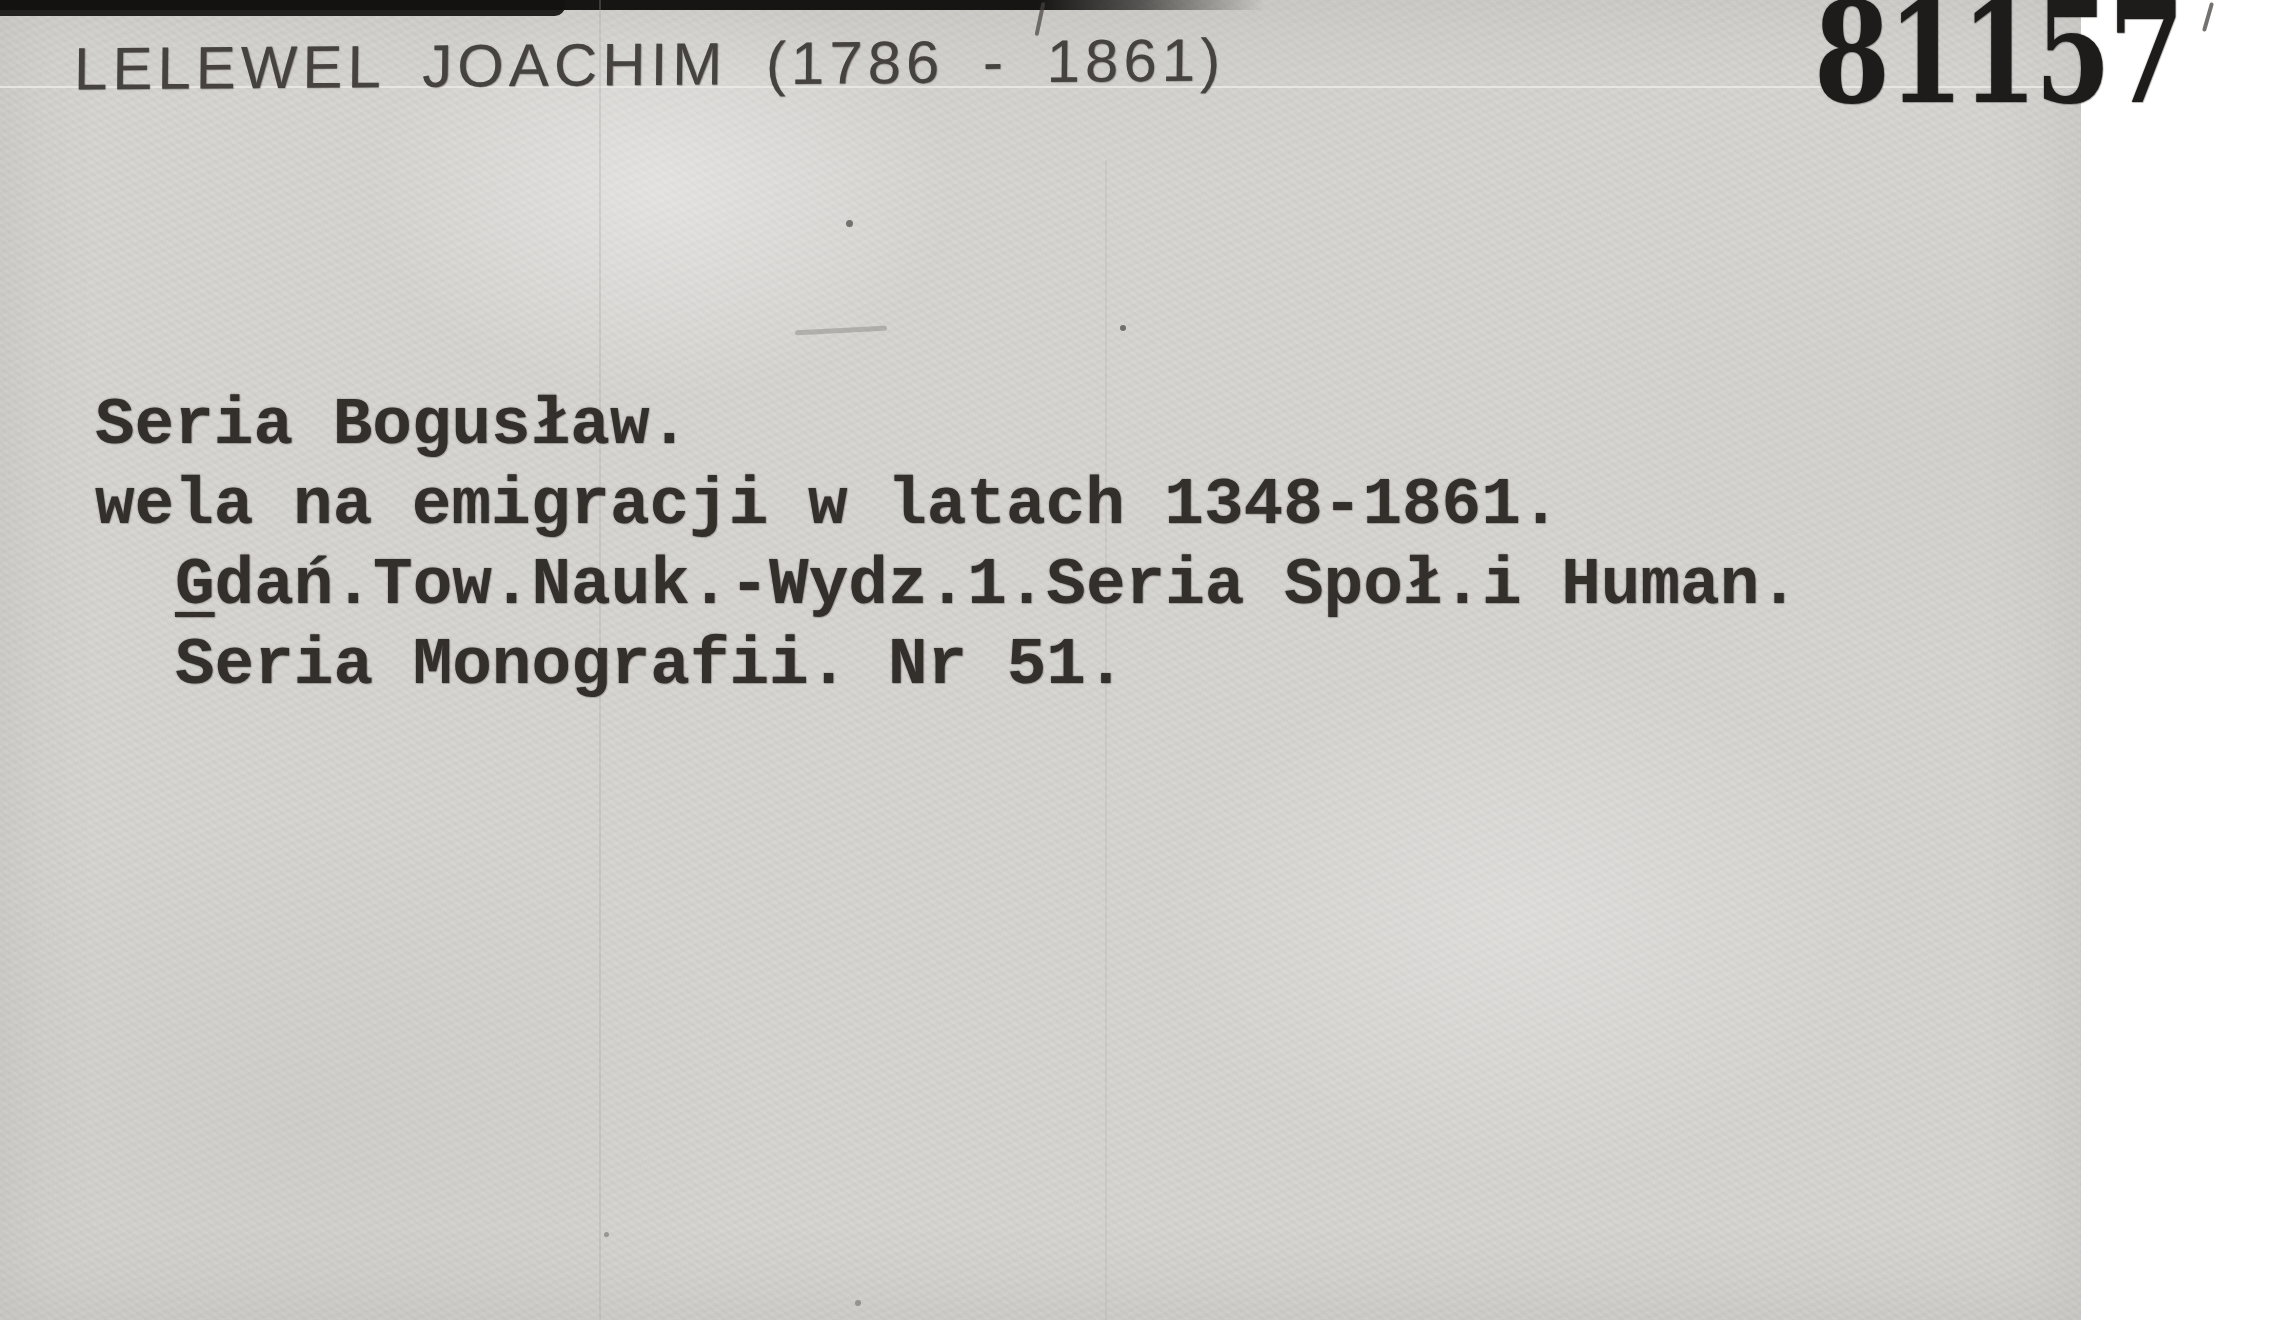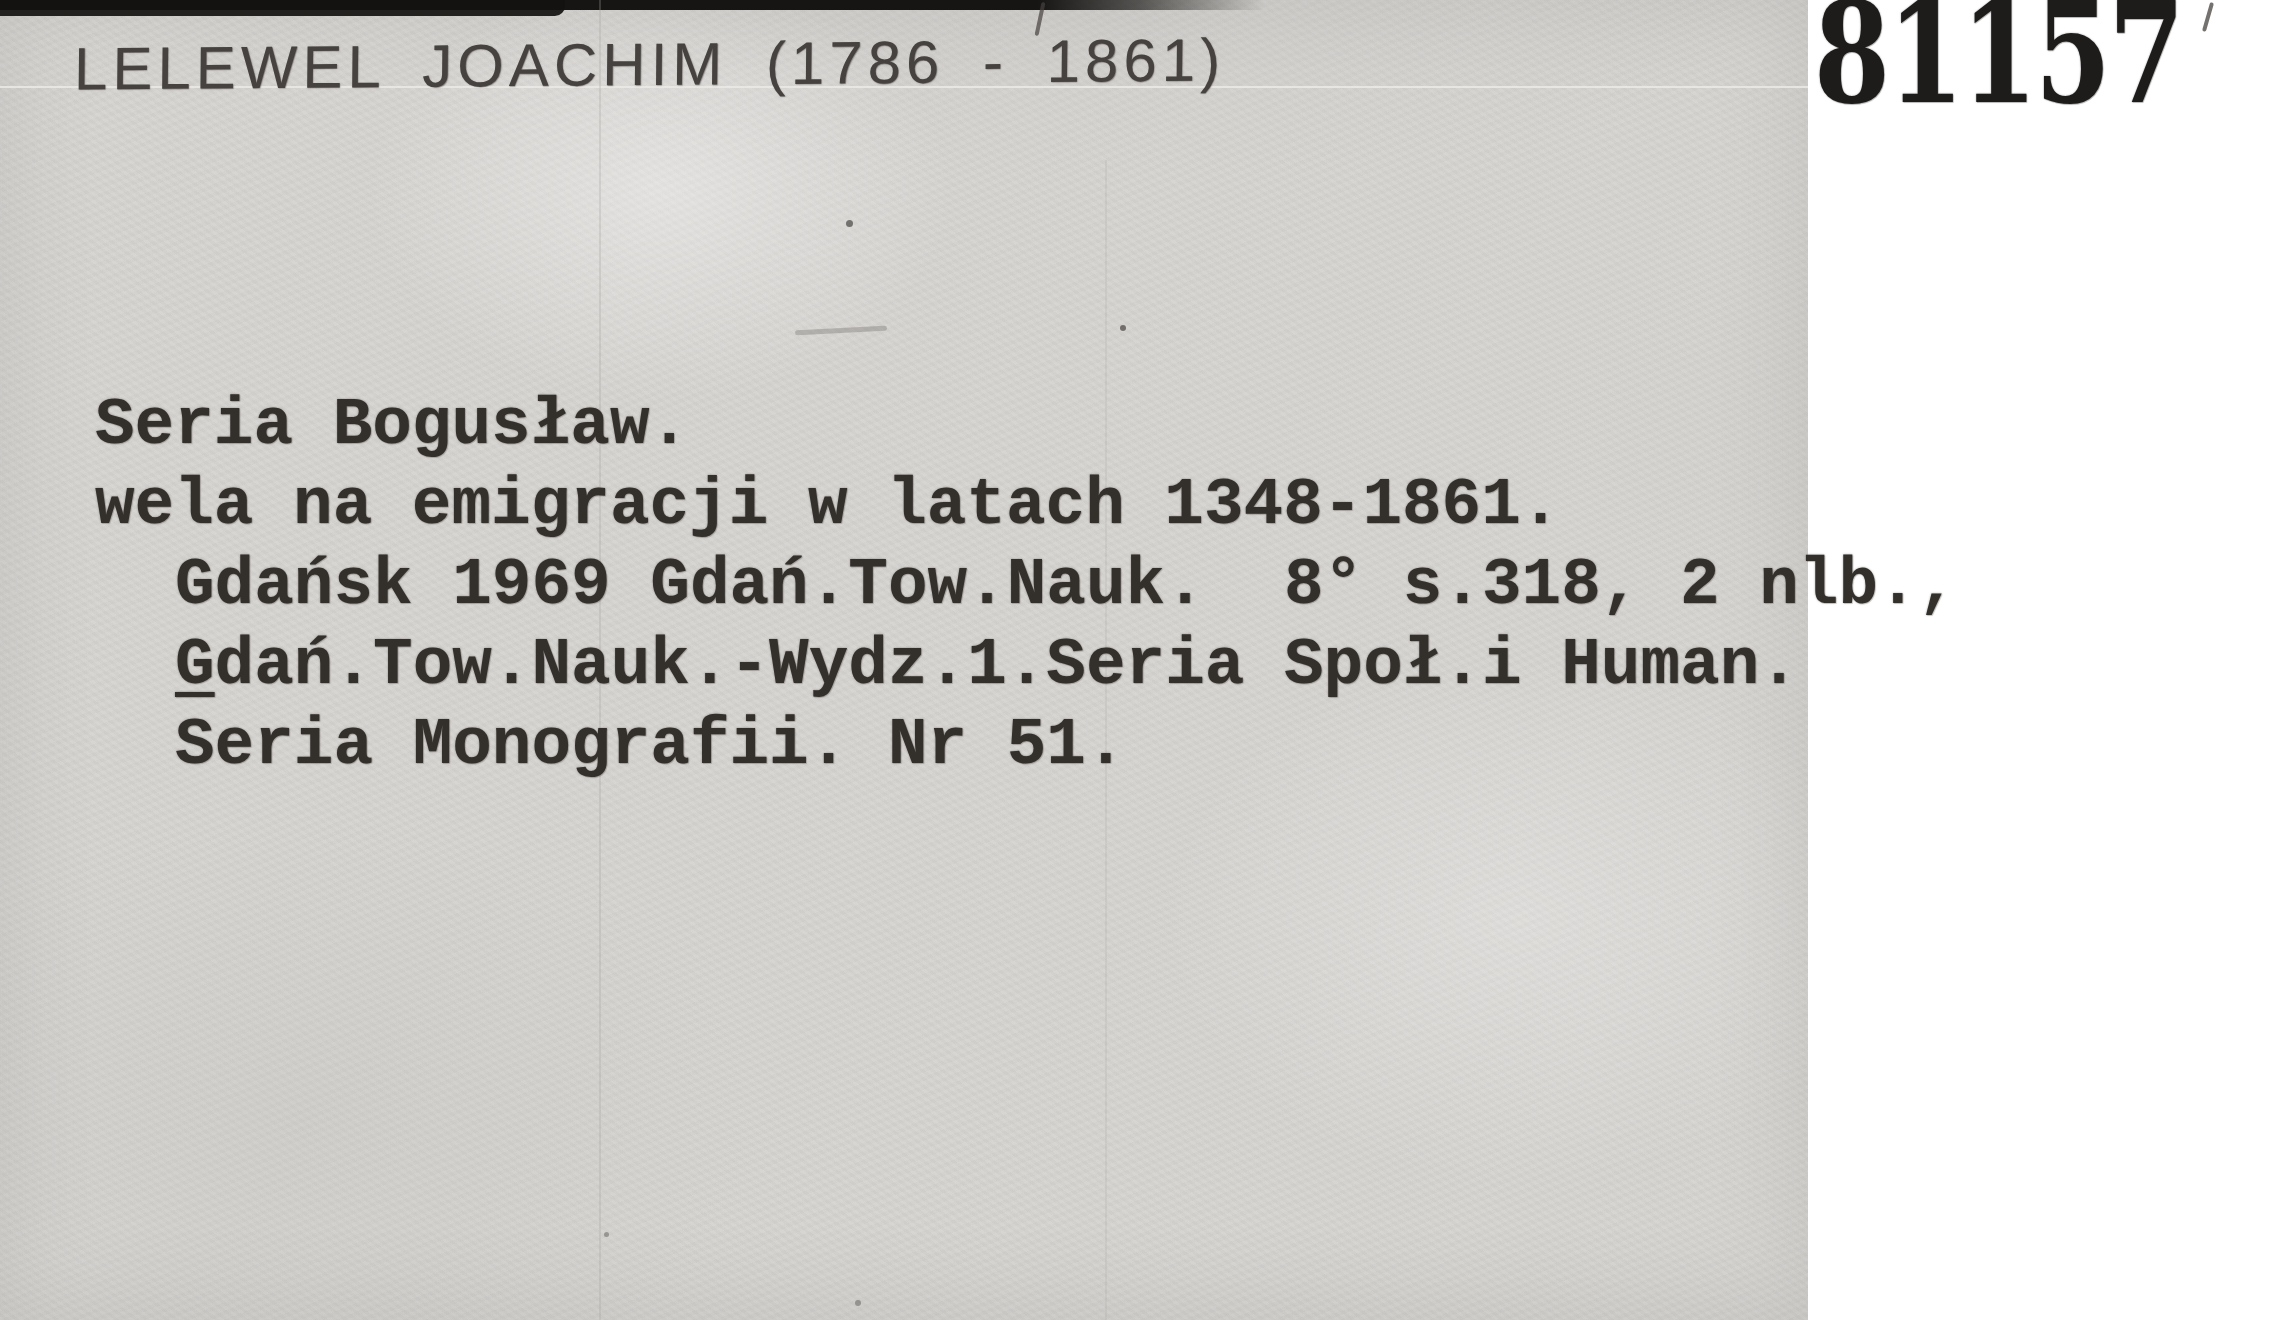--- a/index.html
+++ b/index.html
@@ -7,21 +7,21 @@
     padding: 0;
     width: 2273px;
     height: 1320px;
     overflow: hidden;
   }
   body {
     font-family: "Liberation Sans", sans-serif;
   }
   .card {
     position: relative;
-    width: 1808px;
+    width: 2081px;
     height: 1320px;
     background:
       radial-gradient(ellipse 420px 300px at 660px 190px, rgba(255,255,255,0.35), transparent 70%),
       radial-gradient(ellipse 520px 380px at 1520px 920px, rgba(255,255,255,0.22), transparent 70%),
       radial-gradient(ellipse 640px 420px at 300px 1120px, rgba(186,184,180,0.22), transparent 72%),
       radial-gradient(ellipse 700px 320px at 2020px 430px, rgba(196,194,190,0.20), transparent 70%),
       radial-gradient(ellipse 900px 200px at 1100px 30px, rgba(200,198,194,0.25), transparent 75%),
       repeating-linear-gradient(37deg, rgba(255,255,255,0.035) 0 3px, rgba(92,90,86,0.022) 3px 6px),
       repeating-linear-gradient(-21deg, rgba(255,255,255,0.025) 0 4px, rgba(92,90,86,0.018) 4px 8px),
       #d5d3d0;
@@ -162,21 +162,20 @@
   <div class="crease-1"></div>
   <div class="crease-2"></div>
 
   <div class="heading">LELEWEL JOACHIM (1786 - 1861)</div>
 
   <div class="stamp">81157</div>
 
   <div class="body-block">
     <div class="line">Seria Bogusław.</div>
     <div class="line">wela na emigracji w latach 1348-1861.</div>
-    <div class="line indent">Gdańsk 1969 Gdań.Tow.Nauk.  8° s.318, 2 nlb.,</div>
     <div class="line indent"><span class="u">G</span><span>dań.Tow.Nauk.-Wydz.1.Seria Społ.i Human.</span></div>
     <div class="line indent">Seria Monografii. Nr 51.</div>
   </div>
 
   <div class="speck speck-a"></div>
   <div class="speck speck-b"></div>
   <div class="speck speck-c"></div>
   <div class="speck speck-d"></div>
   <div class="smudge"></div>
 

